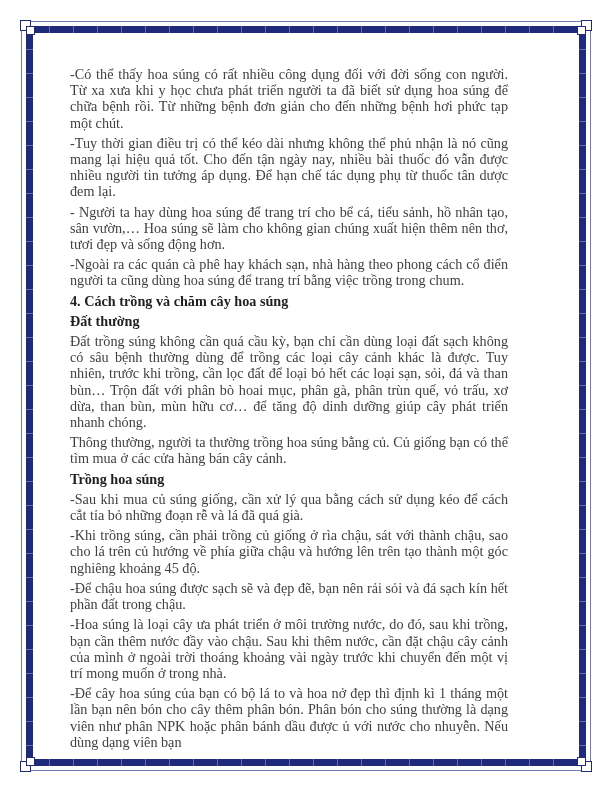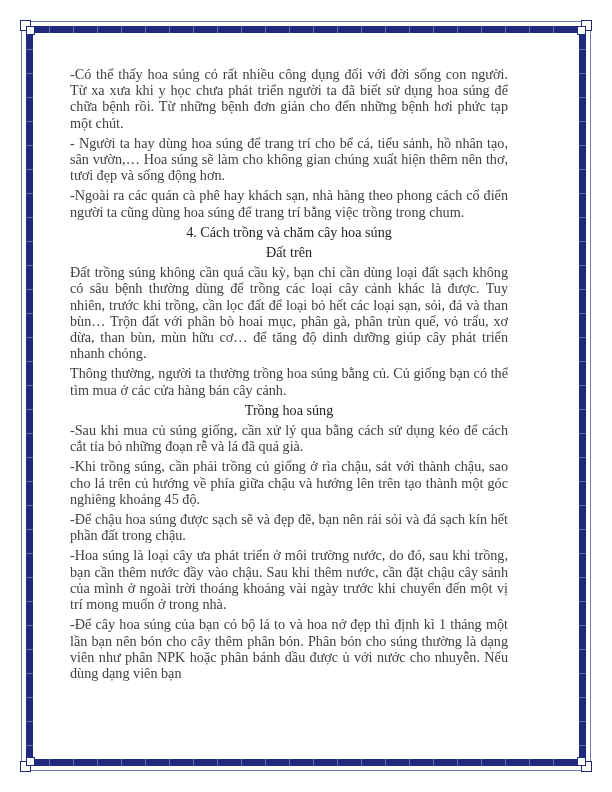--- a/index.html
+++ b/index.html
@@ -52,22 +52,22 @@
   
   .doc{
     position:absolute;left:70px;top:66px;width:438px;
     color:var(--text);
     font-size:14.2px;line-height:16.2px;
     text-align:justify;
     z-index:3;
   }
   .doc p{margin:0 0 4px 0;}
   .doc p.heading{
-    font-weight:normal;color:var(--heading);
-    margin:3px 0 4px 0;text-align:center;
+    font-weight:bold;color:var(--heading);
+    margin:3px 0 4px 0;text-align:left;
   }
 </style>
 </head>
 <body>
 
 <div class="page">
 
   <div class="frame-thin"></div>
   <div class="bar bar-h bar-top"></div>
   <div class="bar bar-h bar-bottom"></div>
@@ -77,27 +77,28 @@
   <div class="sq sq-b tl-b"></div>
   <div class="sq sq-a tr-a"></div>
   <div class="sq sq-b tr-b"></div>
   <div class="sq sq-a bl-a"></div>
   <div class="sq sq-b bl-b"></div>
   <div class="sq sq-a br-a"></div>
   <div class="sq sq-b br-b"></div>
 
   <div class="doc">
     <p>-Có thể thấy hoa súng có rất nhiều công dụng đối với đời sống con người. Từ xa xưa khi y học chưa phát triển người ta đã biết sử dụng hoa súng để chữa bệnh rồi. Từ những bệnh đơn giản cho đến những bệnh hơi phức tạp một chút.</p>
+    <p>-Tuy thời gian điều trị có thể kéo dài nhưng không thể phủ nhận là nó cũng mang lại hiệu quả tốt.  Cho đến tận ngày nay, nhiều bài thuốc đó vẫn được nhiều người tin tưởng áp dụng. Để hạn chế tác dụng phụ từ thuốc tân dược đem lại.</p>
     <p>- Người ta hay dùng hoa súng để trang trí cho bể cá, tiểu sảnh, hồ nhân tạo, sân vườn,… Hoa súng sẽ làm cho không gian chúng xuất hiện thêm nên thơ, tươi đẹp và sống động hơn.</p>
     <p>-Ngoài ra các quán cà phê hay khách sạn, nhà hàng theo phong cách cổ điển người ta cũng dùng hoa súng để trang trí bằng việc trồng trong chum.</p>
     <p class="heading">4. Cách trồng và chăm cây hoa súng</p>
-    <p class="heading">Đất trên</p>
+    <p class="heading">Đất thường</p>
     <p>Đất trồng súng không cần quá cầu kỳ, bạn chỉ cần dùng loại đất sạch không có sâu bệnh thường dùng để trồng các loại cây cảnh khác là được. Tuy nhiên, trước khi trồng, cần lọc đất để loại bỏ hết các loại sạn, sỏi, đá và than bùn… Trộn đất với phân bò hoai mục, phân gà, phân trùn quế, vỏ trấu, xơ dừa, than bùn, mùn hữu cơ… để tăng độ dinh dưỡng giúp cây phát triển nhanh chóng.</p>
     <p>Thông thường, người ta thường trồng hoa súng bằng củ. Củ giống bạn có thể tìm mua ở các cửa hàng bán cây cảnh.</p>
     <p class="heading">Trồng hoa súng</p>
     <p>-Sau khi mua củ súng giống, cần xử lý qua bằng cách sử dụng kéo để cách cắt tỉa bỏ những đoạn rễ và lá đã quá già.</p>
     <p>-Khi trồng súng, cần phải trồng củ giống ở rìa chậu, sát với thành chậu, sao cho lá trên củ hướng về phía giữa chậu và hướng lên trên tạo thành một góc nghiêng khoảng 45 độ.</p>
     <p>-Để chậu hoa súng được sạch sẽ và đẹp đẽ, bạn nên rải sỏi và đá sạch kín hết phần đất trong chậu.</p>
-    <p>-Hoa súng là loại cây ưa phát triển ở môi trường nước, do đó, sau khi trồng, bạn cần thêm nước đầy vào chậu. Sau khi thêm nước, cần đặt chậu cây sảnh của mình ở ngoài trời thoáng khoảng vài ngày trước khi chuyển đến một vị trí mong muốn ở trong nhà.</p>
+    <p>-Hoa súng là loại cây ưa phát triển ở môi trường nước, do đó, sau khi trồng, bạn cần thêm nước đầy vào chậu. Sau khi thêm nước, cần đặt chậu cây cảnh của mình ở ngoài trời thoáng khoảng vài ngày trước khi chuyển đến một vị trí mong muốn ở trong nhà.</p>
     <p>-Để cây hoa súng của bạn có bộ lá to và hoa nở đẹp thì định kì 1 tháng một lần bạn nên bón cho cây thêm phân bón. Phân bón cho súng thường là dạng viên như phân NPK hoặc phân bánh dầu được ủ với nước cho nhuyễn. Nếu dùng dạng viên bạn</p>
   </div>
 
 </div>
 
 </body></html>

